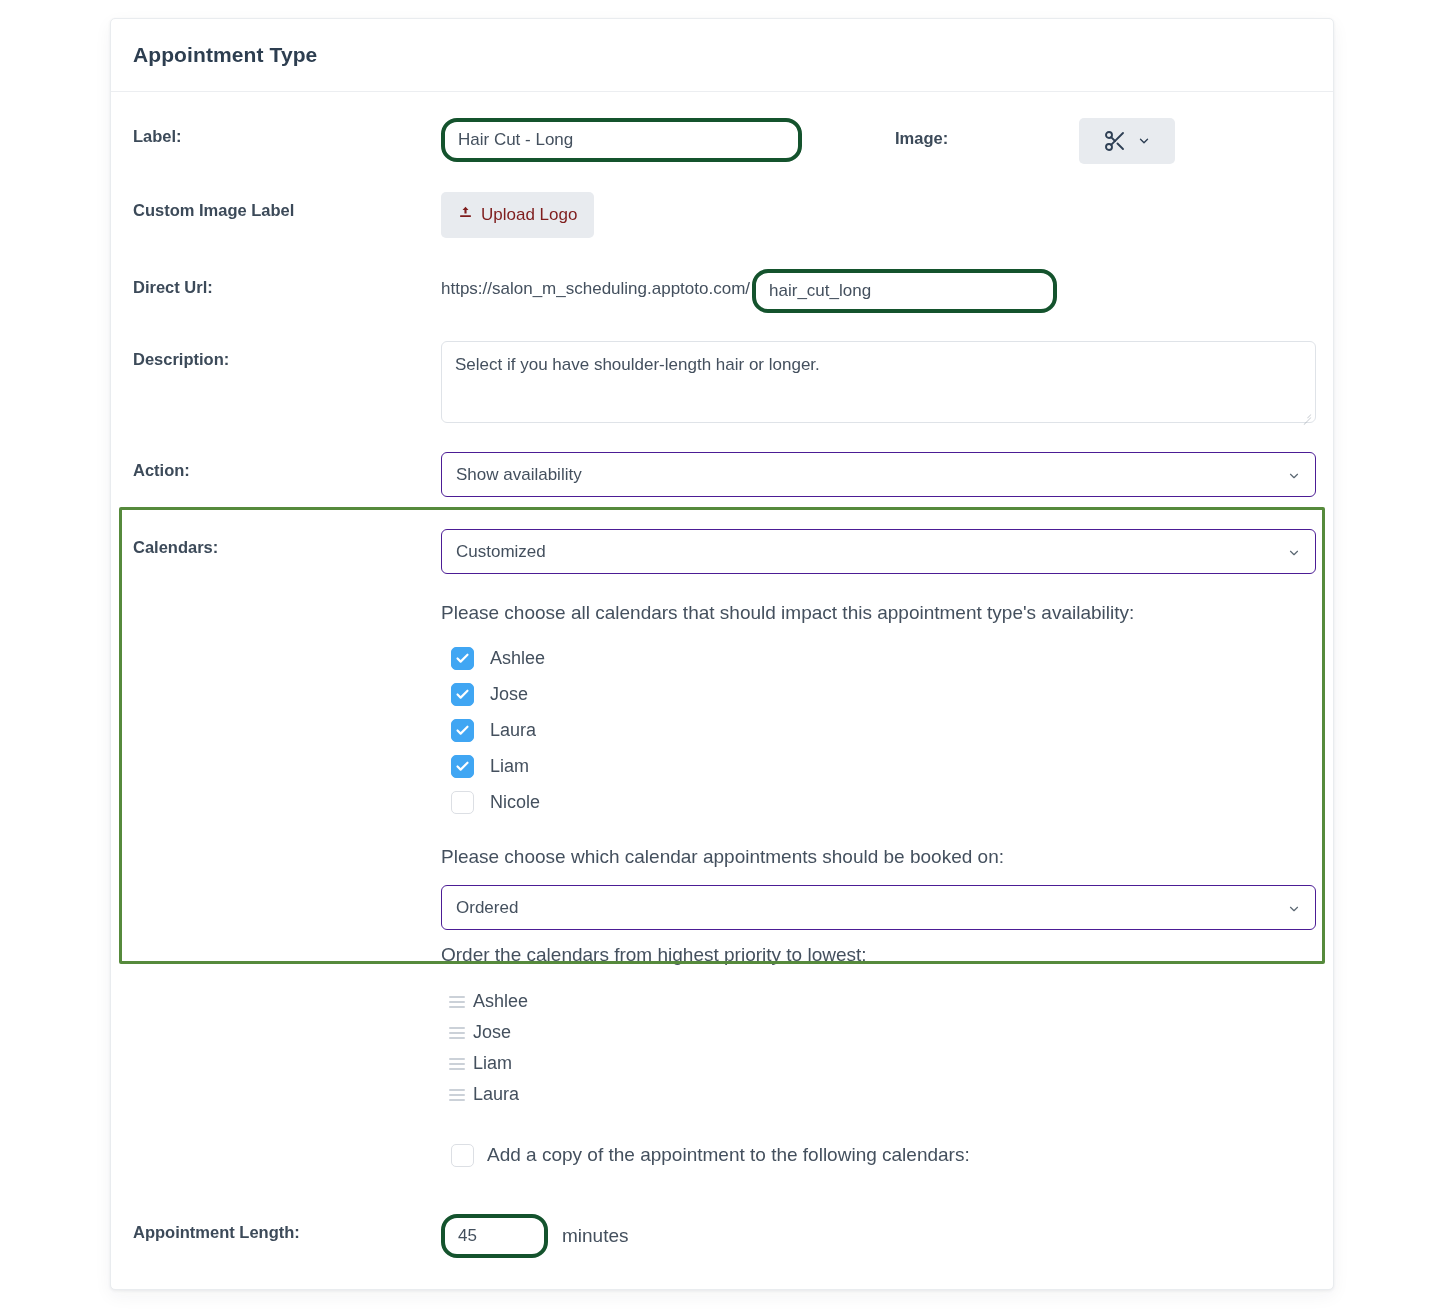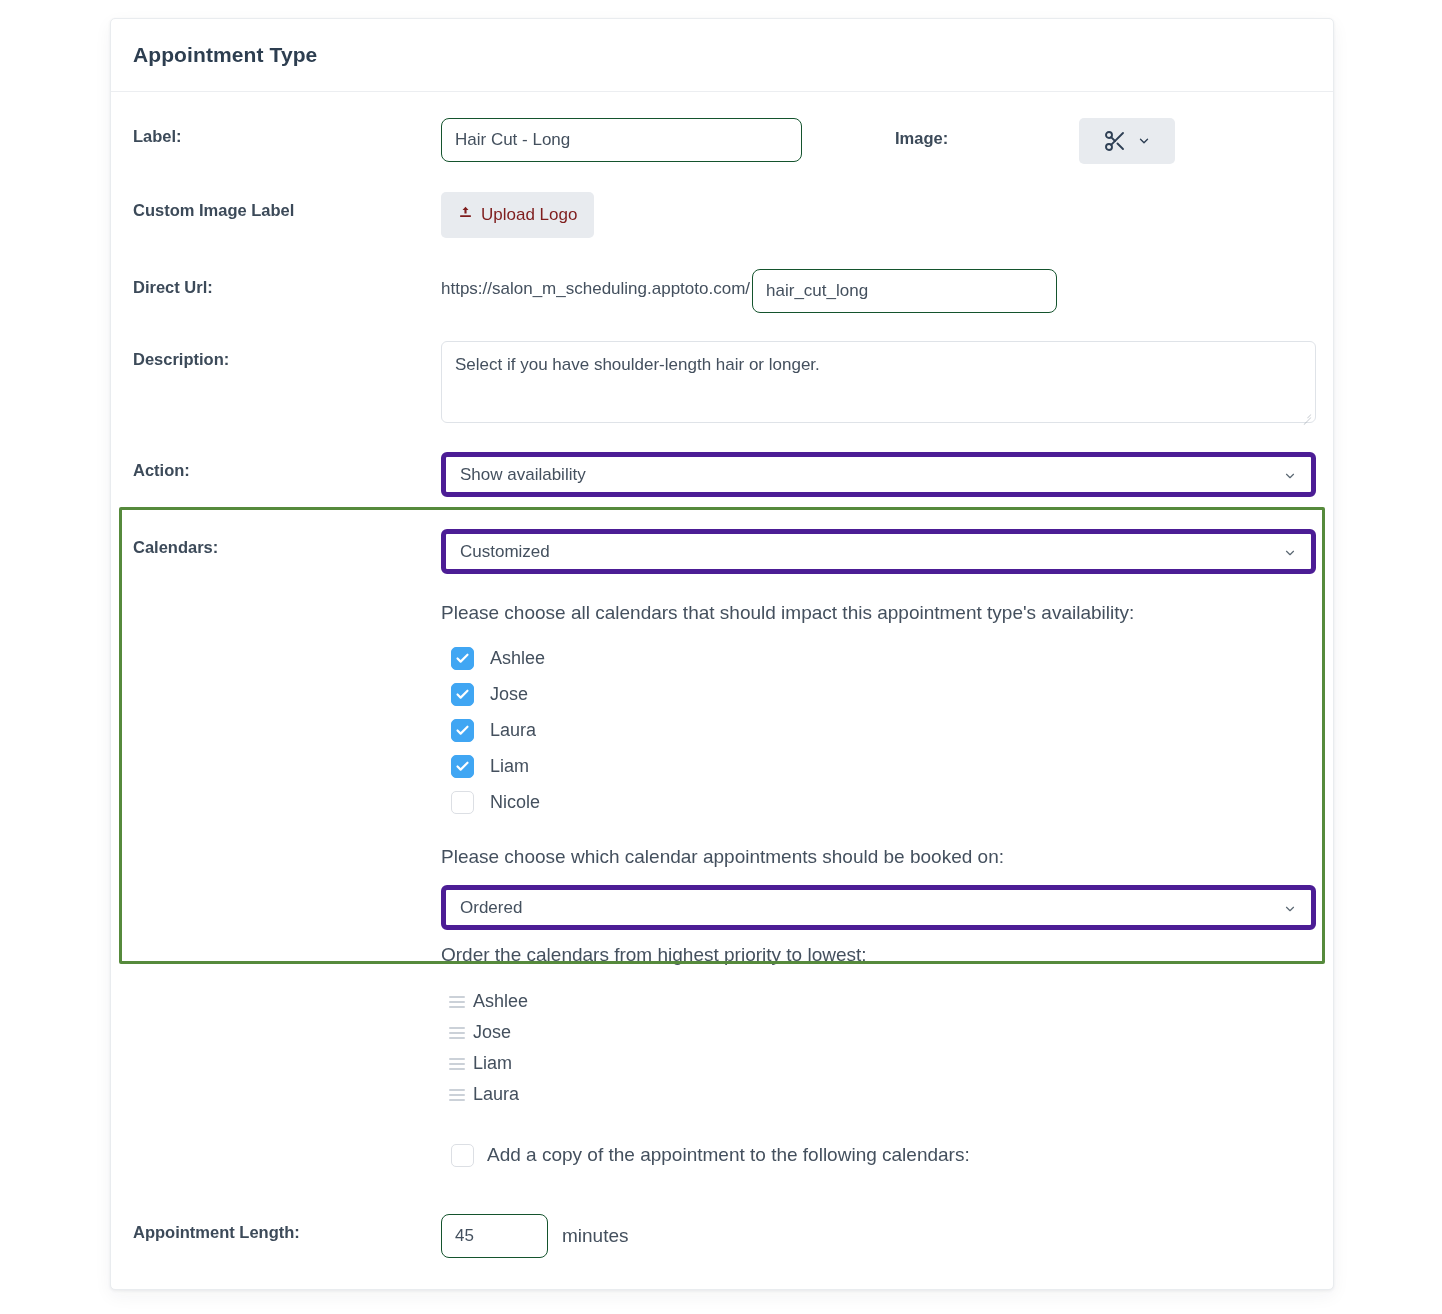--- a/index.html
+++ b/index.html
@@ -67,22 +67,22 @@
     font-size: 16.5px;
     font-weight: bold;
     color: #3c4a59;
     padding-top: 9px;
   }
   .fld { flex: 1 1 auto; position: relative; }
 
   
   .text-input {
     height: 44px;
-    border: 1px solid #14532d;
-    border-radius: 8px;
+    border: 4px solid #14532d;
+    border-radius: 16px;
     background: #fff;
     font-family: "Liberation Sans", sans-serif;
     font-size: 17px;
     color: #44505e;
     padding: 0 13px;
     outline: none;
     display: flex;
     align-items: center;
   }
   .ti-label { width: 361px; }
@@ -116,21 +116,21 @@
     transform-origin: right center;
     transform: rotate(-45deg);
   }
   .resize-grip:before { width: 10px; bottom: 2px; }
   .resize-grip:after  { width: 5px;  bottom: 5px; }
 
   
   .select-box {
     width: 875px;
     height: 45px;
-    border: 5px solid #4c1d95;
+    border: 1px solid #4c1d95;
     border-radius: 6px;
     background: #fff;
     display: flex;
     align-items: center;
     padding: 0 14px;
     font-size: 17px;
     color: #44505e;
     position: relative;
   }
   .select-box .chev {

